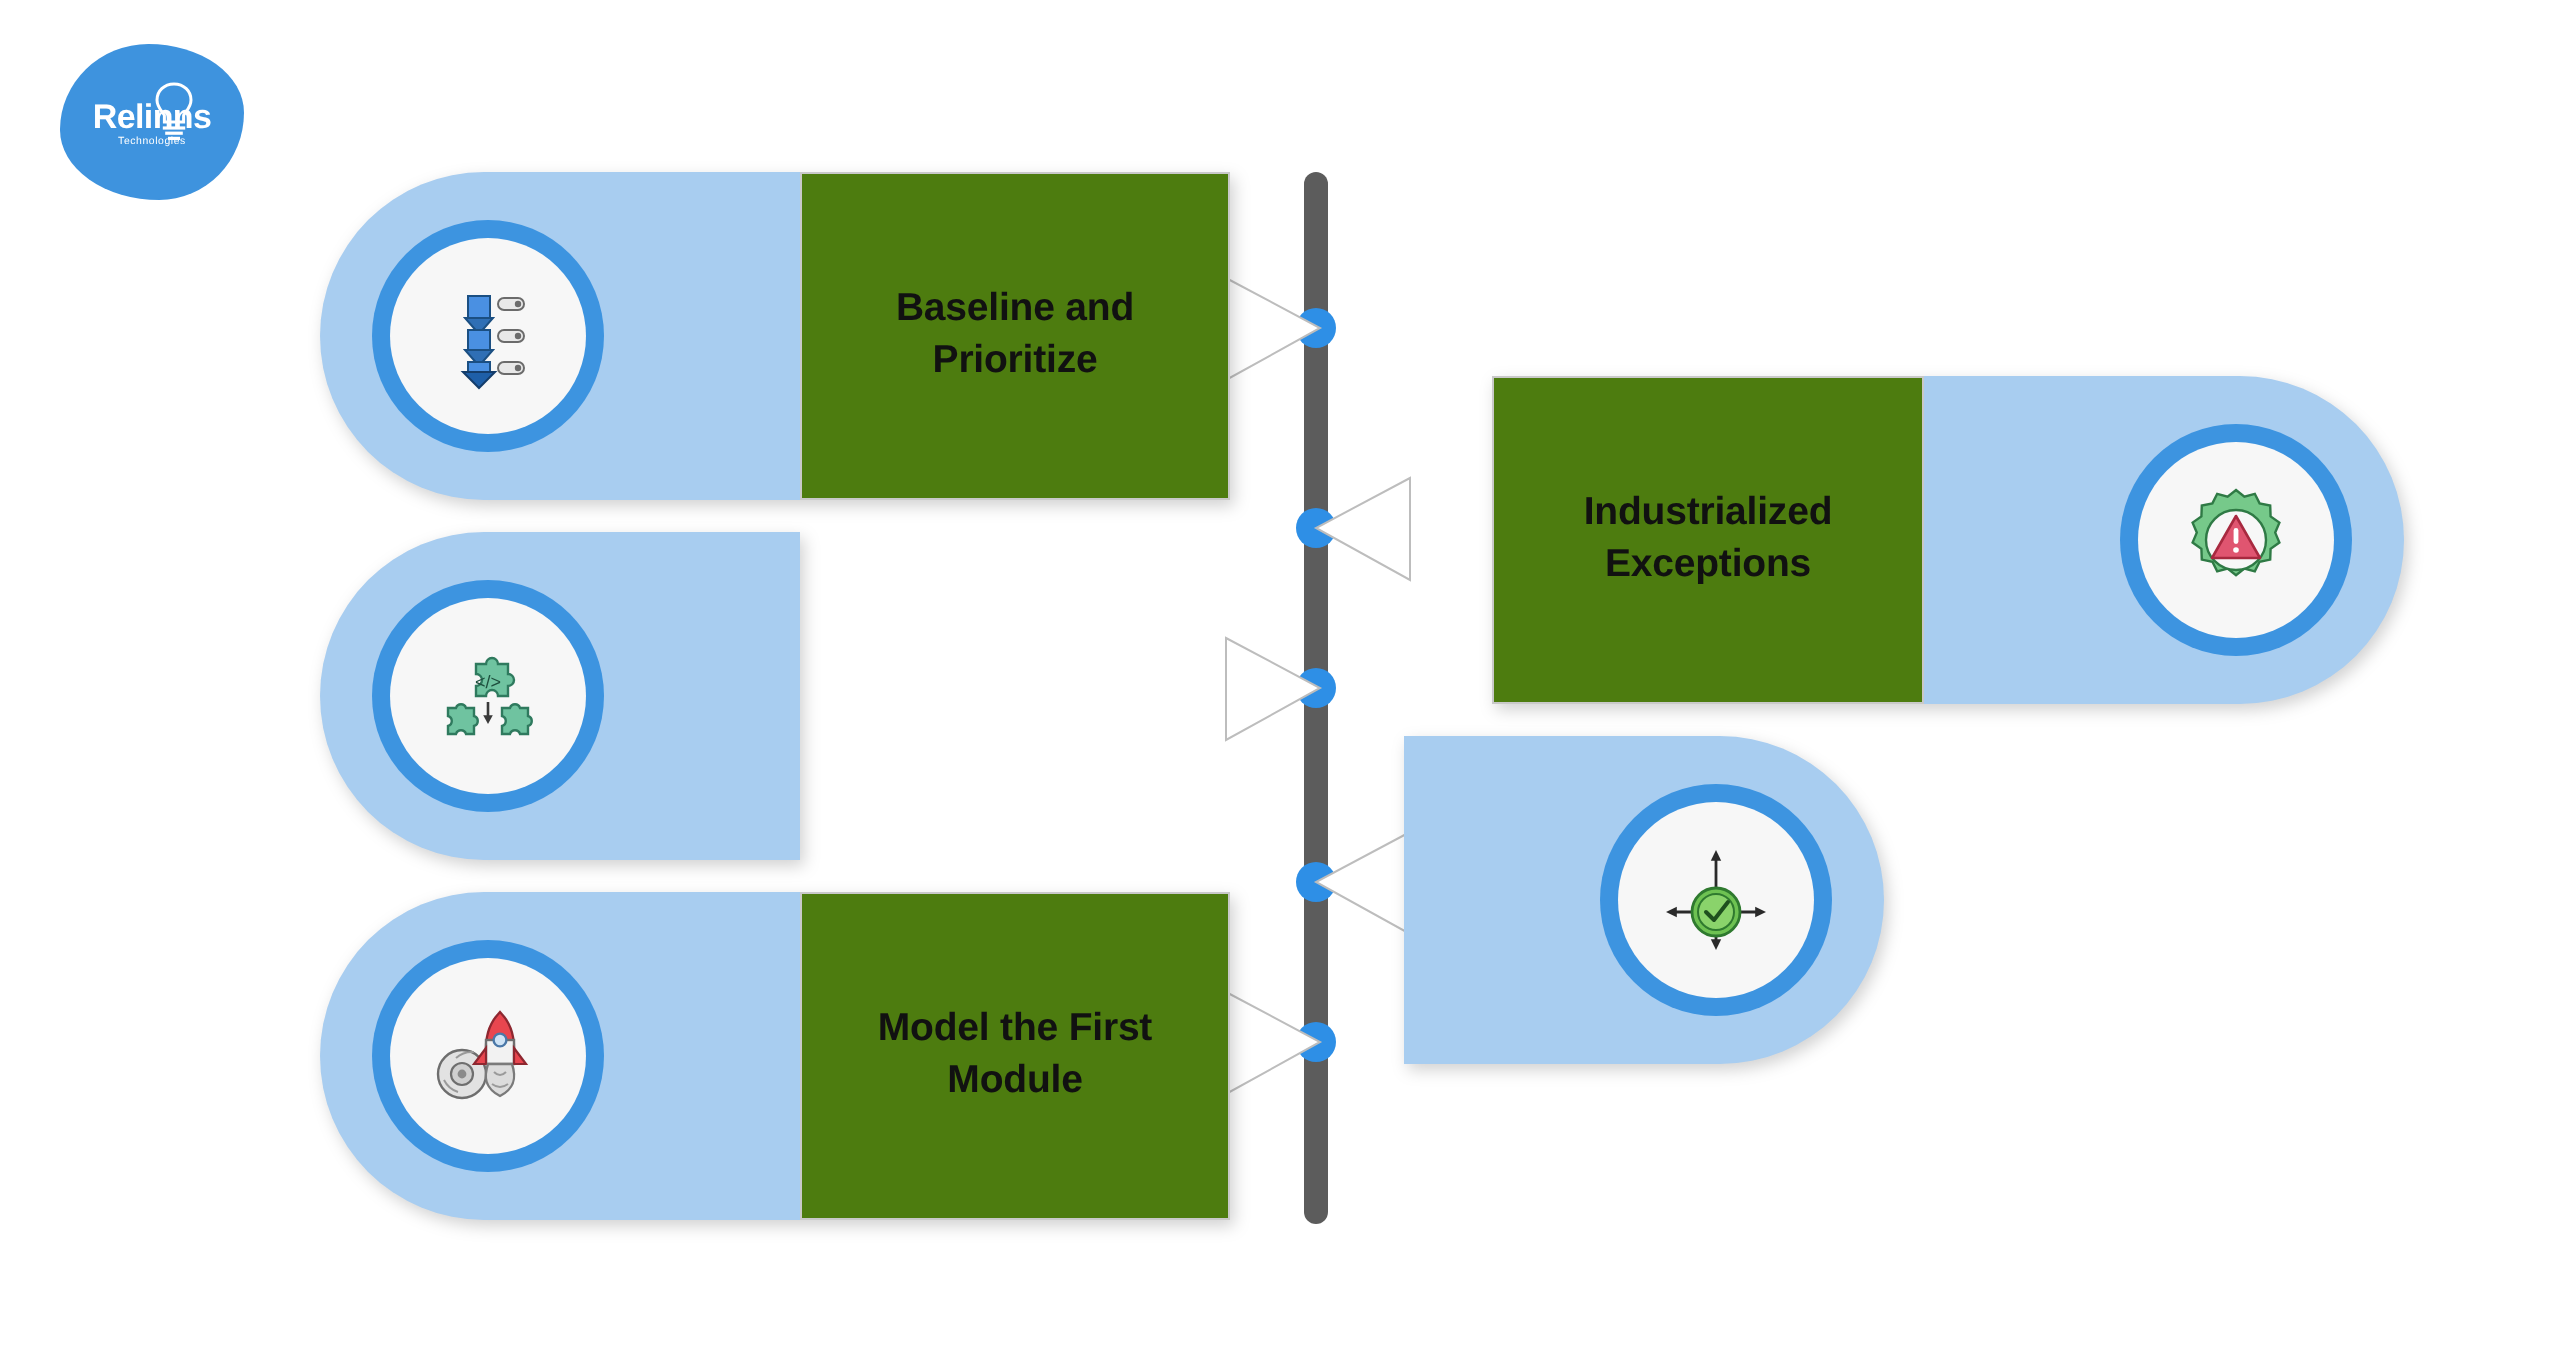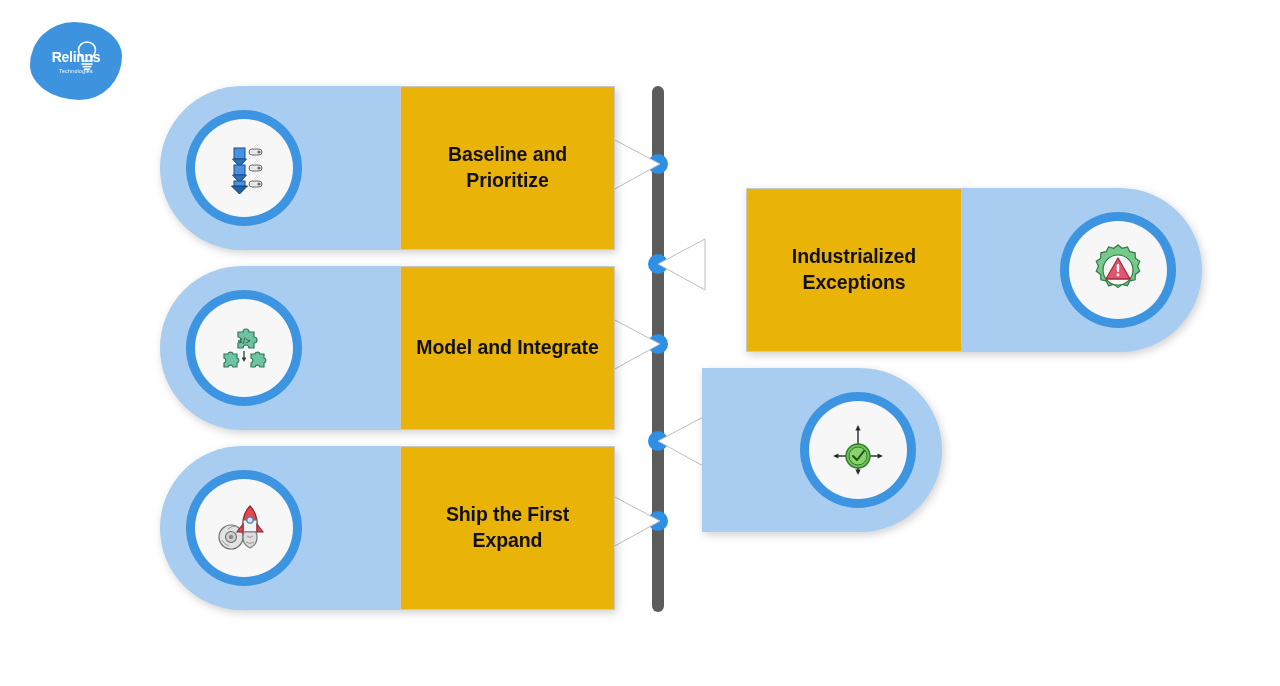--- a/index.html
+++ b/index.html
@@ -29,21 +29,21 @@
     background: #3E93DE;
     border-radius: 48% 52% 46% 54% / 55% 44% 56% 45%;
   }
   .logo-text {
     position: absolute;
     left: 0;
     right: 0;
     top: 28px;
     text-align: center;
     color: #ffffff;
-    font-size: 14px;
+    font-size: 17px;
     font-weight: bold;
     letter-spacing: -0.3px;
     line-height: 1;
   }
   .logo-sub {
     position: absolute;
     left: 0;
     right: 0;
     top: 47px;
     text-align: center;
@@ -103,21 +103,21 @@
     flex: 0 0 auto;
     width: 240px;
   }
   .card.left .pill {
     border-radius: 82px 0 0 82px;
   }
   .card.right .pill {
     border-radius: 0 82px 82px 0;
   }
   .panel {
-    background: #eab308;
+    background: #4d7c0f;
     border: 1px solid #C9C9C9;
     flex: 1 1 auto;
     display: flex;
     align-items: center;
     justify-content: center;
     box-sizing: border-box;
     padding: 0 14px;
   }
   .panel-label {
     font-size: 19.5px;
@@ -258,23 +258,20 @@
             <text x="28" y="24" font-size="9" fill="#1E4F3D" text-anchor="middle" font-family="Liberation Sans, sans-serif">&lt;/&gt;</text>
             <g stroke="#2F7A5E" stroke-width="1.2" fill="#6FC3A0">
               <path d="M8 34 h4 a2.6 2.6 0 0 1 5 0 h4 v4 a2.6 2.6 0 0 1 0 5 v4 h-4 a2.6 2.6 0 0 0-5 0 h-4 v-4 a2.6 2.6 0 0 0 0-5 Z"></path>
               <path d="M35 34 h4 a2.6 2.6 0 0 1 5 0 h4 v4 a2.6 2.6 0 0 1 0 5 v4 h-4 a2.6 2.6 0 0 0-5 0 h-4 v-4 a2.6 2.6 0 0 0 0-5 Z"></path>
             </g>
             <line x1="28" y1="31" x2="28" y2="39" stroke="#3A3A3A" stroke-width="1.3"></line>
             <polygon points="28,42 25.6,37.6 30.4,37.6" fill="#3A3A3A"></polygon>
           </svg>
         </div>
       </div>
-    </div>
-    <div class="panel">
-      <div class="panel-label">Model and Integrate</div>
     </div>
   </div>
 </div>
 
 <div class="card right" style="left:702px; top:368px; width:456px;">
   <div class="card-inner">
     <div class="pill">
       <div class="icon-ring">
         <div class="icon-disc">
           <svg width="60" height="60" viewBox="0 0 60 60">
@@ -315,16 +312,16 @@
             <path d="M29 26 l-6 8 l6 0 Z" fill="#E8464F" stroke="#8E2730" stroke-width="1.1"></path>
             <path d="M43 26 l6 8 l-6 0 Z" fill="#E8464F" stroke="#8E2730" stroke-width="1.1"></path>
             <path d="M30 34 c-2 6 -2 12 6 16 c8 -4 8 -10 6 -16 Z" fill="#DCDCDC" stroke="#7A7A7A" stroke-width="1.2"></path>
             <path d="M33 38 q3 3 6 0" fill="none" stroke="#9A9A9A" stroke-width="1"></path>
             <path d="M32 44 q4 3 8 0" fill="none" stroke="#9A9A9A" stroke-width="1"></path>
           </svg>
         </div>
       </div>
     </div>
     <div class="panel">
-      <div class="panel-label">Ship the First Expand</div>
+      <div class="panel-label">Model the First Module</div>
     </div>
   </div>
 </div>
 
 </body></html>

